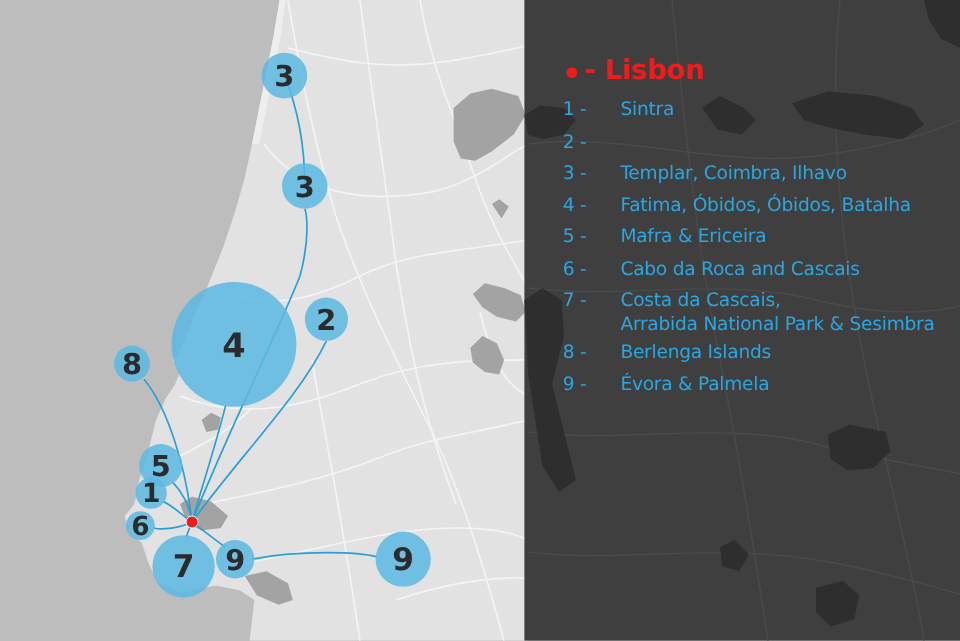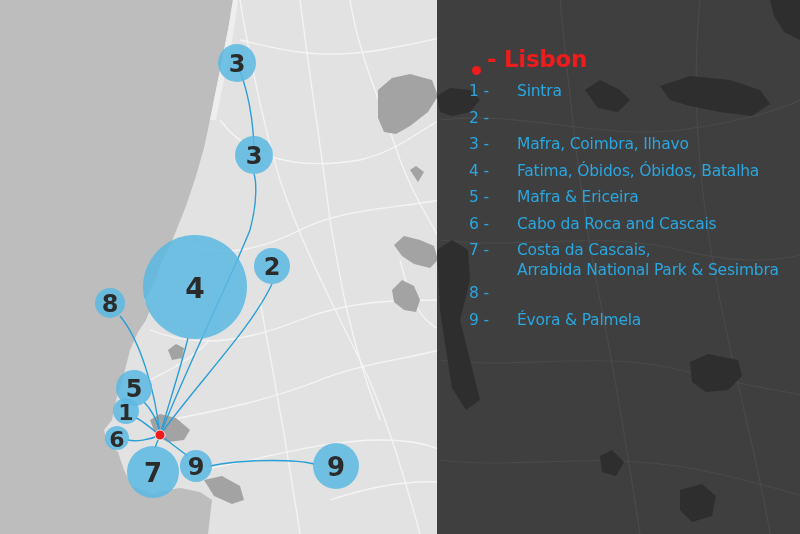--- a/index.html
+++ b/index.html
@@ -1,19 +1,19 @@
 <!DOCTYPE html>
 <html><head>
 <meta charset="utf-8">
 <style>
   html, body { margin: 0; padding: 0; }
   body { width: 800px; height: 534px; overflow: hidden; position: relative; background: #bdbdbd; font-family: "DejaVu Sans", sans-serif; }
   #map { position: absolute; left: 0; top: 0; width: 800px; height: 534px; }
   .legend { position: absolute; left: 466px; top: 44px; }
-  .legend-title { display: flex; align-items: flex-end; color: #ee1c1c; font-size: 23px; font-weight: bold; line-height: 30px; letter-spacing: -0.3px; }
+  .legend-title { display: flex; align-items: center; color: #ee1c1c; font-size: 23px; font-weight: bold; line-height: 30px; letter-spacing: -0.3px; }
   .legend-title .dot { width: 9px; height: 9px; border-radius: 50%; background: #ee1c1c; margin: 0 6px 0 6px; position: relative; top: 1px; }
   .legend-list { margin: 4px 0 0 0; padding: 0; list-style: none; }
   .legend-item { color: #2aa7e0; font-size: 15.5px; line-height: 26.5px; display: flex; white-space: nowrap; letter-spacing: -0.2px; }
   .legend-item .num { display: inline-block; width: 48px; margin-left: 3px; }
   .legend-item .txt { display: inline-block; line-height: 20px; padding-top: 3px; }
   .circle-label { font-family: "DejaVu Sans", sans-serif; font-weight: bold; fill: #2b2b2b; text-anchor: middle; dominant-baseline: central; }
 </style>
 </head>
 <body>
 
@@ -146,39 +146,40 @@
   <ul class="legend-list">
     <li class="legend-item">
         <span class="num">1 -</span>
         <span class="txt">Sintra</span>
       </li>
     <li class="legend-item">
         <span class="num">2 -</span>
       </li>
     <li class="legend-item">
         <span class="num">3 -</span>
-        <span class="txt">Mafra, Coimbra, Ilhavo</span>
+        <span class="txt">Templar, Coimbra, Ilhavo</span>
       </li>
     <li class="legend-item">
         <span class="num">4 -</span>
         <span class="txt">Fatima, Óbidos, Óbidos, Batalha</span>
       </li>
     <li class="legend-item">
         <span class="num">5 -</span>
         <span class="txt">Mafra &amp; Ericeira</span>
       </li>
     <li class="legend-item">
         <span class="num">6 -</span>
         <span class="txt">Cabo da Roca and Cascais</span>
       </li>
     <li class="legend-item">
         <span class="num">7 -</span>
         <span class="txt"><span>Costa da Cascais,</span><br><span>Arrabida National Park &amp; Sesimbra</span></span>
       </li>
     <li class="legend-item">
         <span class="num">8 -</span>
+        <span class="txt">Berlenga Islands</span>
       </li>
     <li class="legend-item">
         <span class="num">9 -</span>
         <span class="txt">Évora &amp; Palmela</span>
       </li>
   </ul>
 </div>
 
 </body></html>

